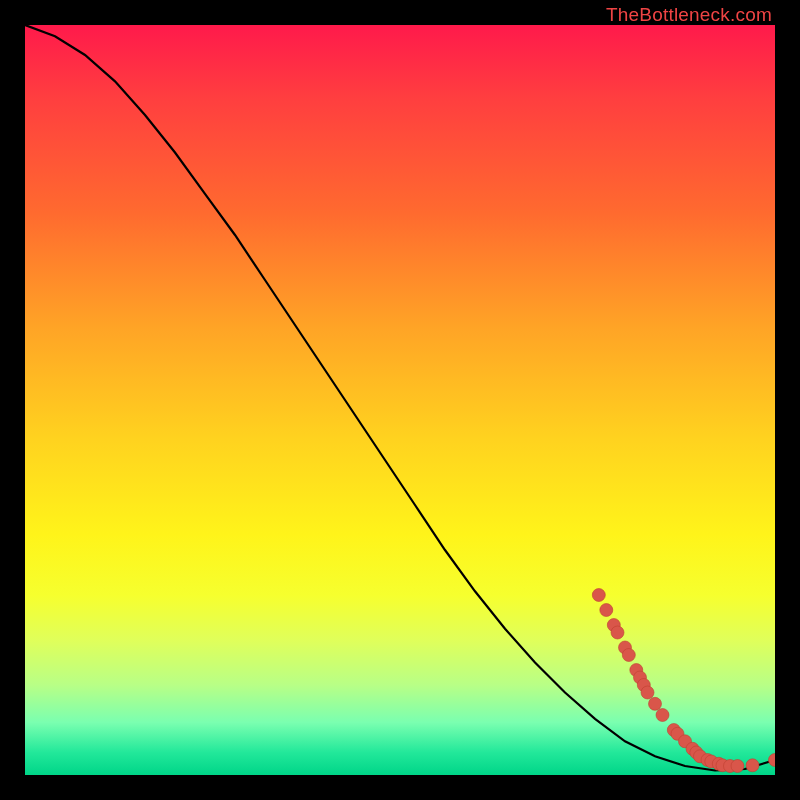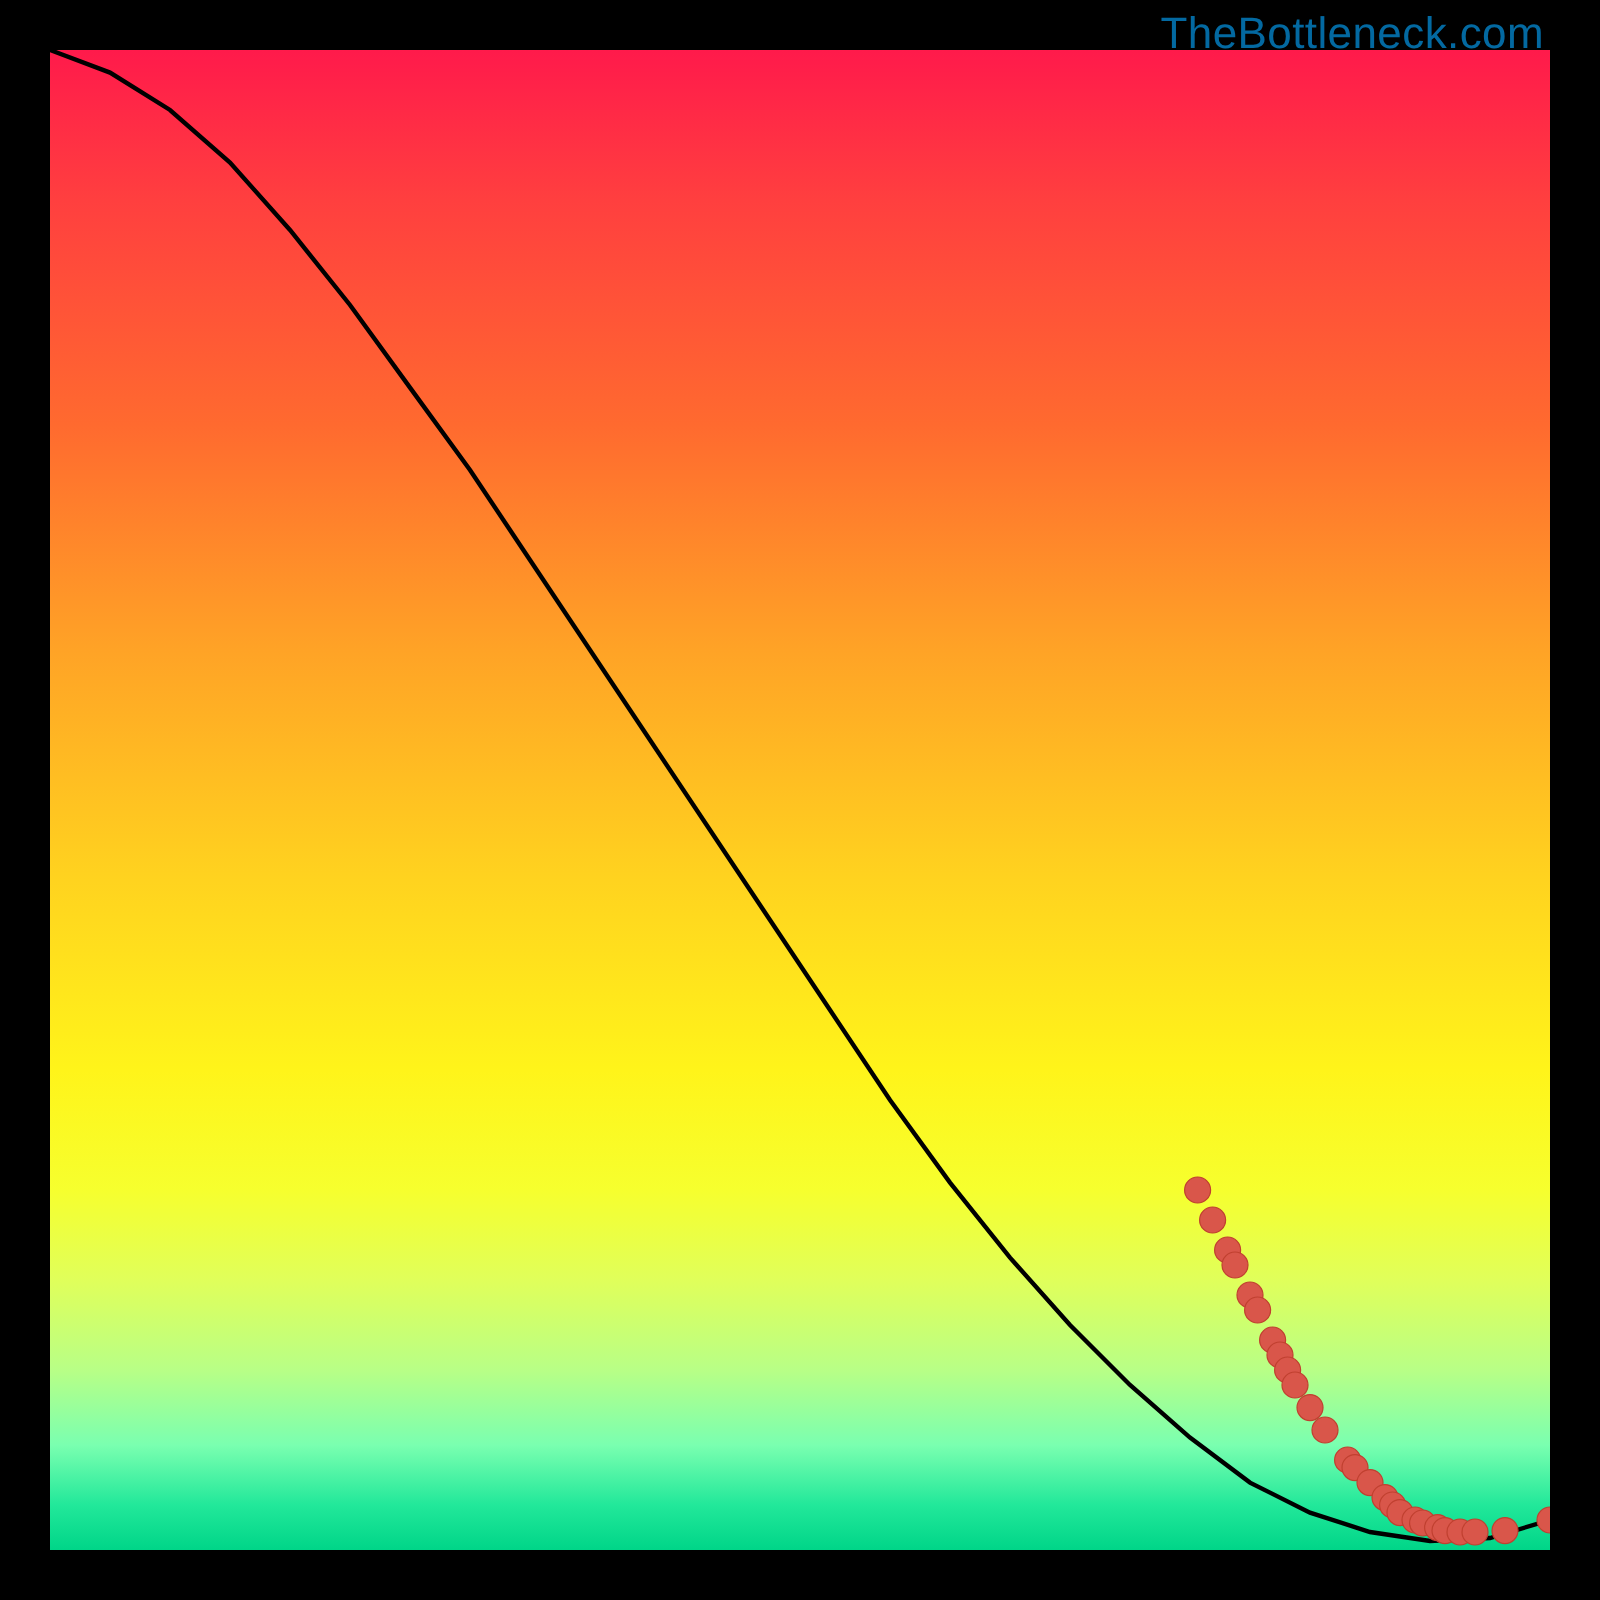--- a/index.html
+++ b/index.html
@@ -35,22 +35,22 @@
       #b8ff86 88%,
       #7affb0 93%,
       #22e89a 97%,
       #00d588 100%
     );
   }
   .watermark {
     position: absolute;
     top: 4px;
     right: 28px;
-    color: #0369a1;
-    font-size: 22px;
+    color: #ef4444;
+    font-size: 19px;
     font-weight: 500;
     letter-spacing: 0.2px;
     user-select: none;
   }
   svg.curve {
     position: absolute;
     left: 0;
     top: 0;
     width: 750px;
     height: 750px;

